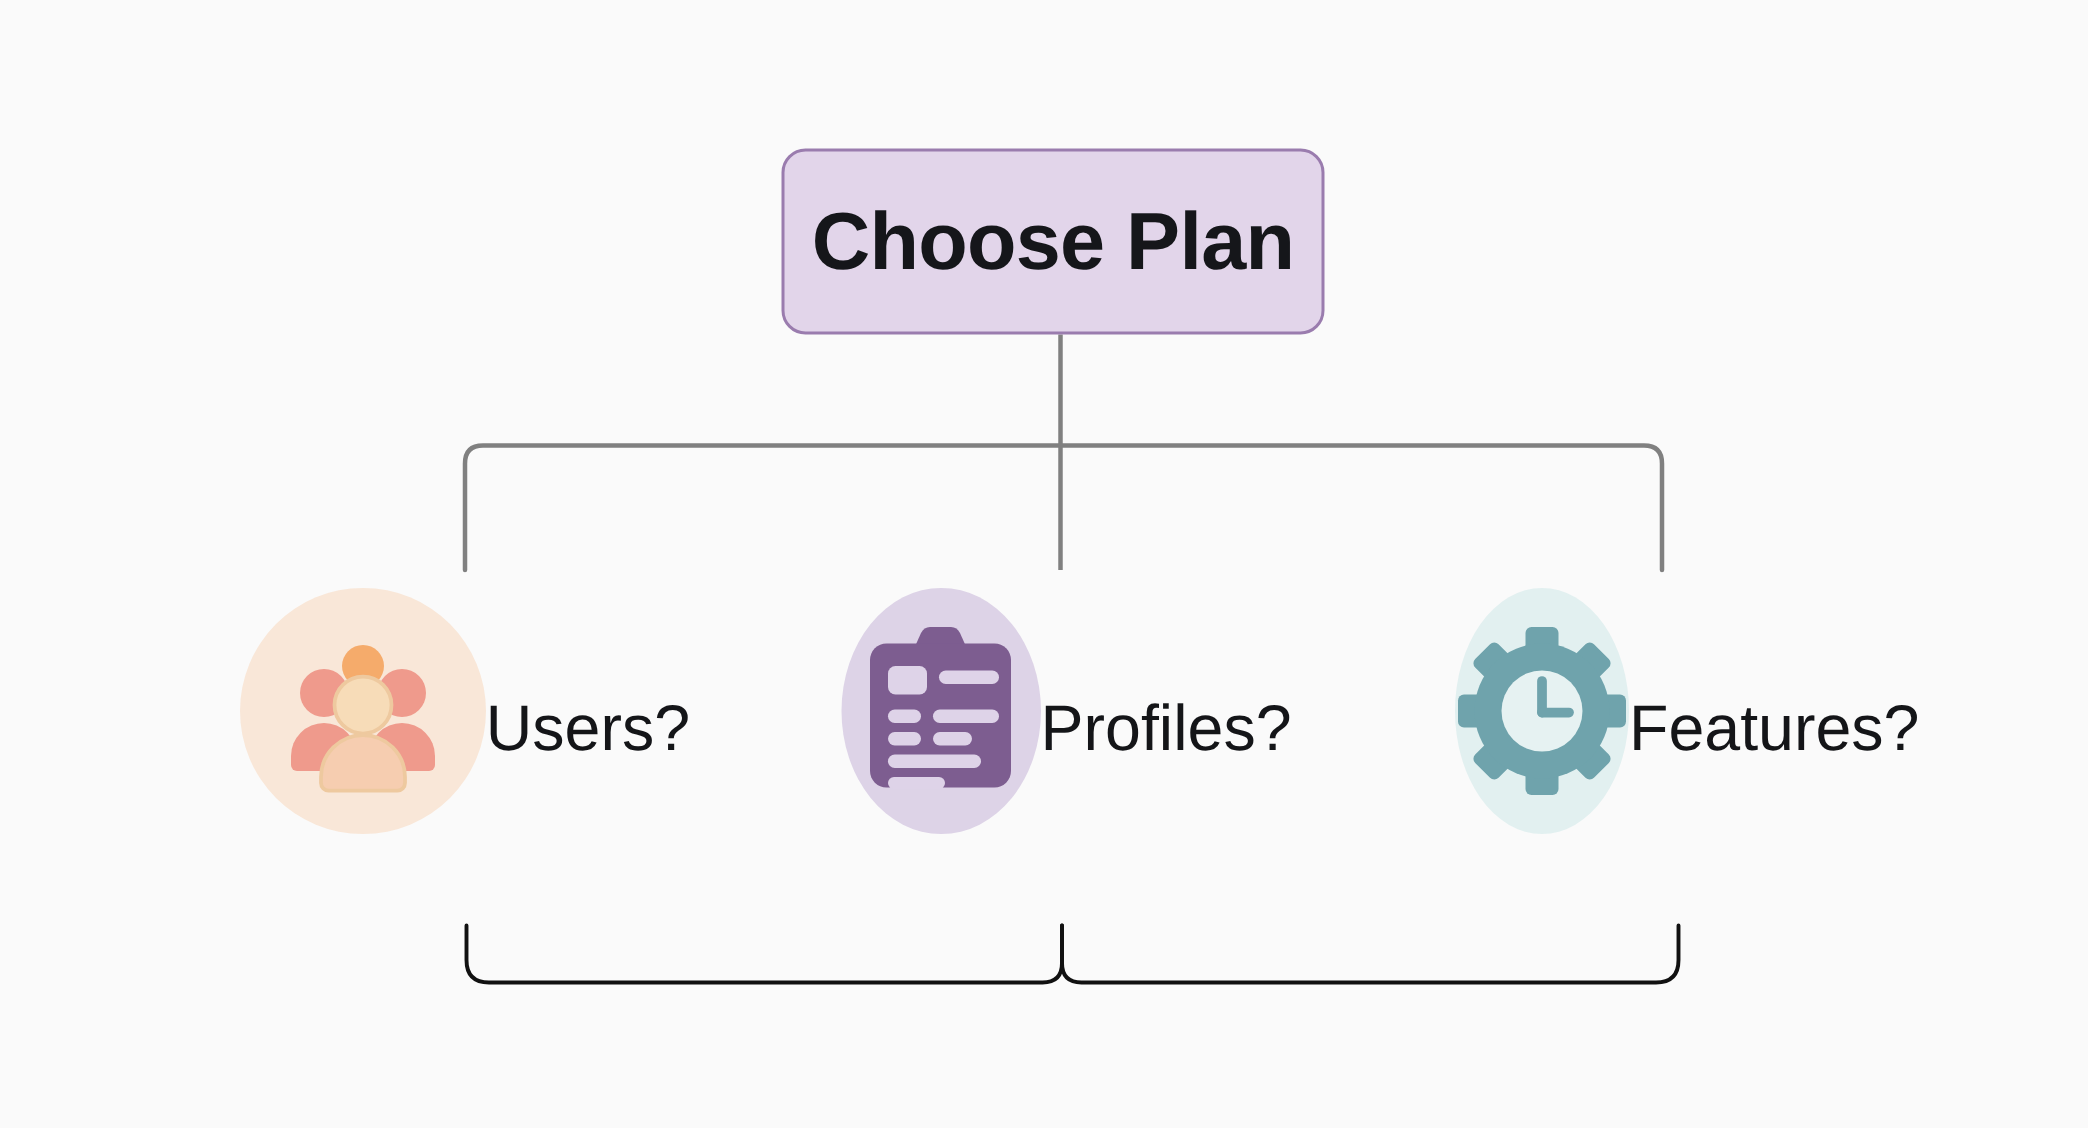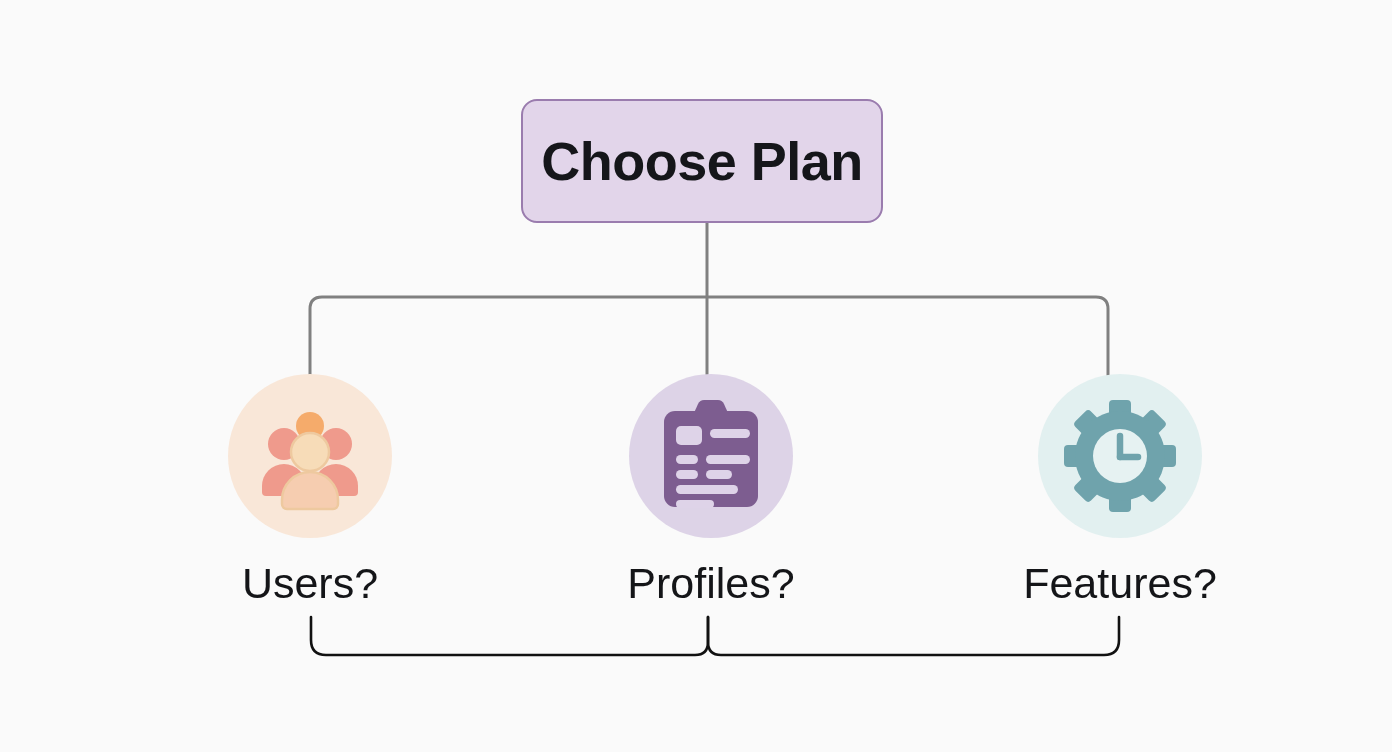--- a/index.html
+++ b/index.html
@@ -52,23 +52,23 @@
     color: #15161a;
     letter-spacing: -0.5px;
     line-height: 1;
     white-space: nowrap;
   }
 
   
   .branch-node {
     position: absolute;
     width: 300px;
-    top: 374px;
+    top: 392px;
     display: flex;
-    flex-direction: column;
+    flex-direction: row;
     align-items: center;
   }
   .branch-users    { left: 160px; }
   .branch-profiles { left: 561px; }
   .branch-features { left: 970px; }
 
   .icon-circle {
     width: 164px;
     height: 164px;
     border-radius: 50%;

